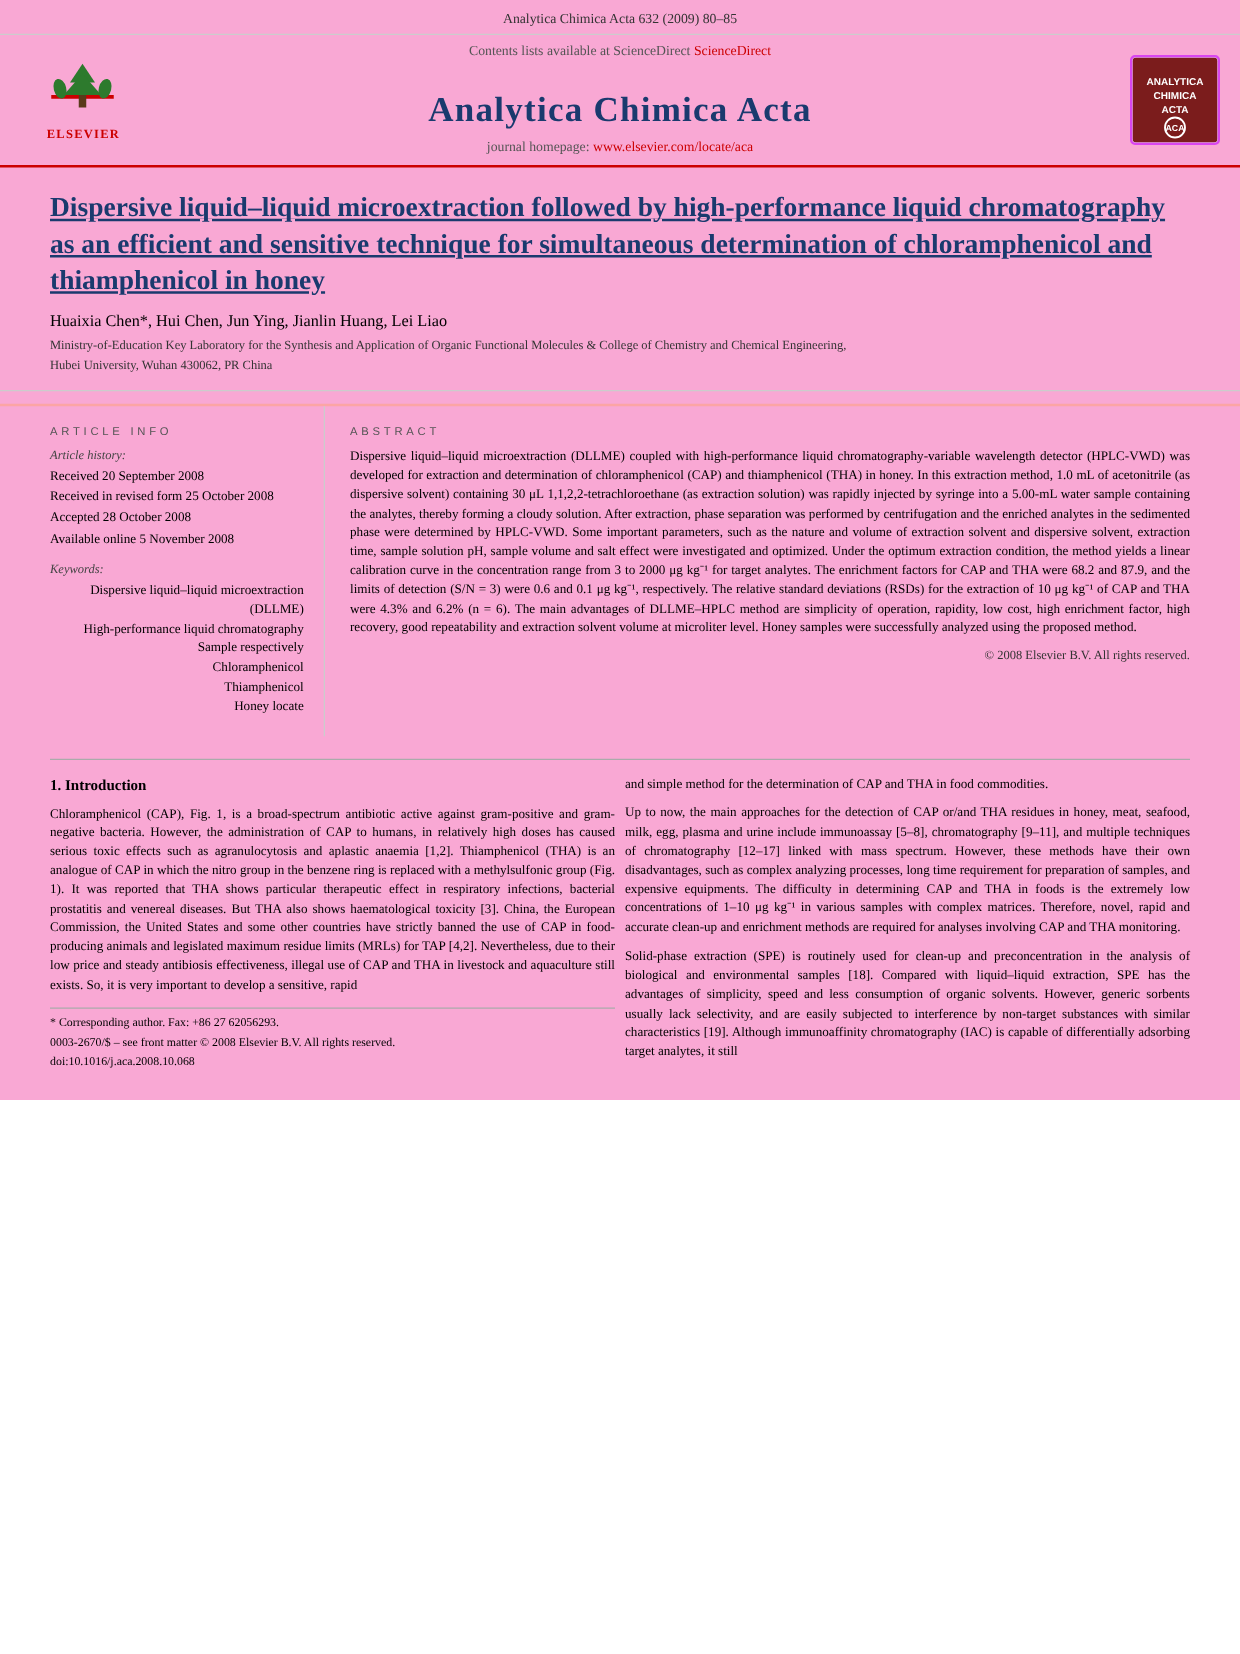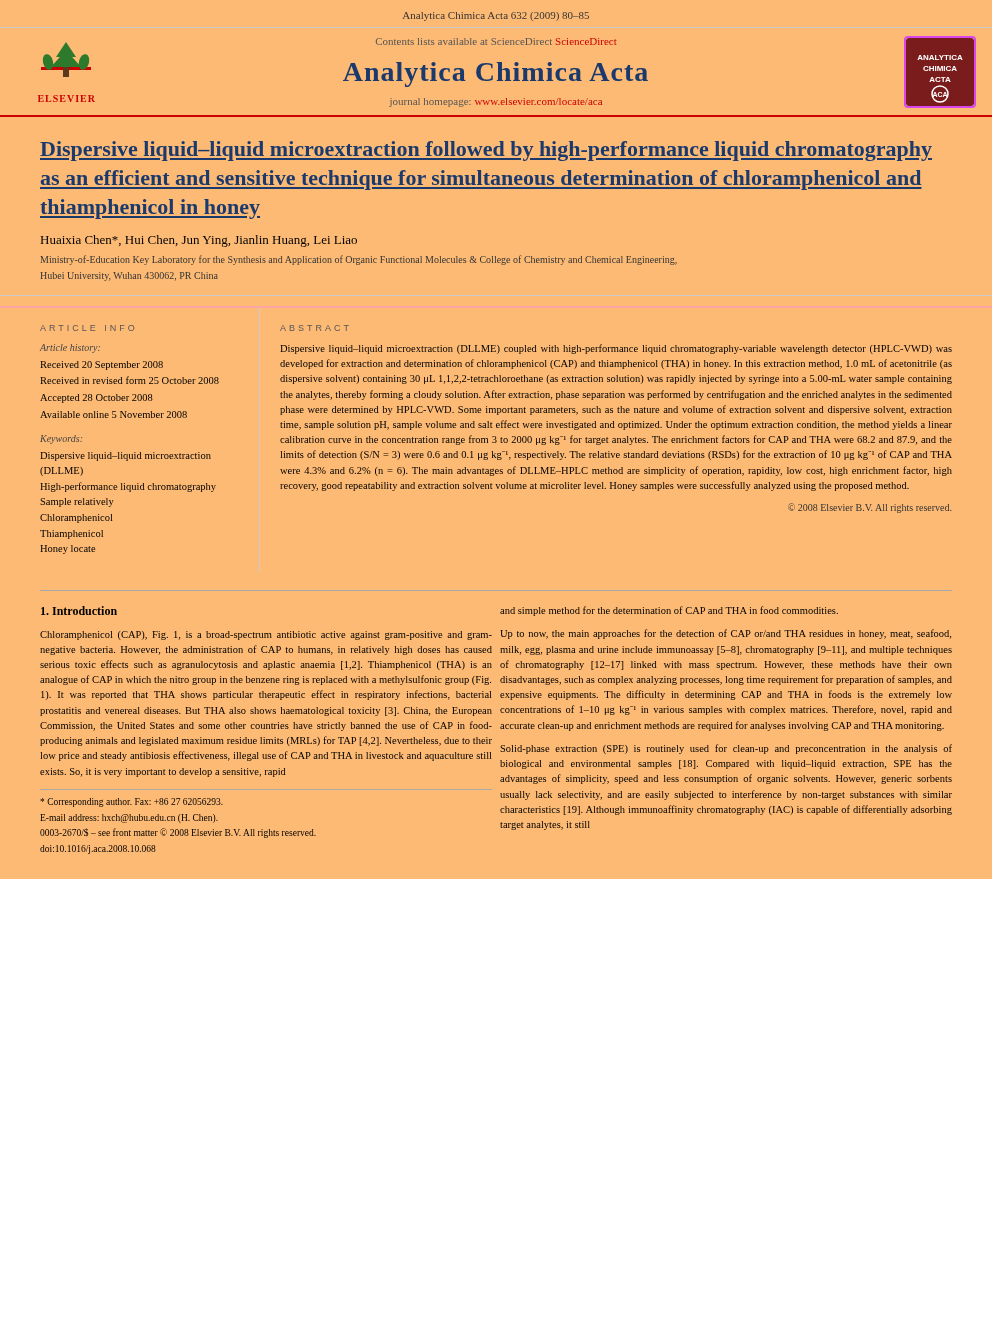--- a/index.html
+++ b/index.html
@@ -7,21 +7,21 @@
       font-family: "Times New Roman", Times, serif;
       background: #fff;
       color: #000;
       width: 992px;
       min-height: 1323px;
       font-size: 12px;
       line-height: 1.4;
     }
     .page-wrapper {
       width: 992px;
-      background: #fdba74;
+      background: #f9a8d4;
     }
     
     .header-top {
       text-align: center;
       padding: 8px 0 4px;
       font-size: 11px;
       color: #333;
       border-bottom: 1px solid #ccc;
     }
     .header-journal-bar {
@@ -43,21 +43,21 @@
       font-weight: bold;
       letter-spacing: 1px;
     }
     .header-center {
       flex: 1;
       text-align: center;
     }
     .sciencedirect-link {
       font-size: 11px;
       color: #555;
-      margin-bottom: 2px;
+      margin-bottom: 19px;
     }
     .sciencedirect-link a, .journal-homepage a {
       color: #c00;
       text-decoration: none;
     }
     .journal-title-main {
       font-size: 28px;
       font-weight: bold;
       color: #1a3a6e;
       letter-spacing: 1px;
@@ -153,20 +153,21 @@
     }
     .keywords-title {
       font-size: 10px;
       font-style: italic;
       color: #444;
       margin-bottom: 3px;
     }
     .keyword-item {
       font-size: 10.5px;
       margin-bottom: 1px;
+      text-align: right;
     }
     .abstract-text {
       font-size: 10.5px;
       line-height: 1.45;
       text-align: justify;
     }
     .copyright-line {
       font-size: 10px;
       text-align: right;
       margin-top: 8px;
@@ -283,21 +284,21 @@
       </div>
       <div class="article-info-row">Received 20 September 2008</div>
       <div class="article-info-row">Received in revised form 25 October 2008</div>
       <div class="article-info-row">Accepted 28 October 2008</div>
       <div class="article-info-row">Available online 5 November 2008</div>
 
       <div class="keywords-section">
         <div class="keywords-title">Keywords:</div>
         <div class="keyword-item">Dispersive liquid–liquid microextraction (DLLME)</div>
         <div class="keyword-item">High-performance liquid chromatography</div>
-        <div class="keyword-item">Sample relatively</div>
+        <div class="keyword-item">Sample respectively</div>
         <div class="keyword-item">Chloramphenicol</div>
         <div class="keyword-item">Thiamphenicol</div>
         <div class="keyword-item">Honey locate</div>
       </div>
     </div>
 
     <div class="col-right">
       <div class="section-label">ABSTRACT</div>
       <div class="abstract-text">Dispersive liquid–liquid microextraction (DLLME) coupled with high-performance liquid chromatography-variable wavelength detector (HPLC-VWD) was developed for extraction and determination of chloramphenicol (CAP) and thiamphenicol (THA) in honey. In this extraction method, 1.0 mL of acetonitrile (as dispersive solvent) containing 30 μL 1,1,2,2-tetrachloroethane (as extraction solution) was rapidly injected by syringe into a 5.00-mL water sample containing the analytes, thereby forming a cloudy solution. After extraction, phase separation was performed by centrifugation and the enriched analytes in the sedimented phase were determined by HPLC-VWD. Some important parameters, such as the nature and volume of extraction solvent and dispersive solvent, extraction time, sample solution pH, sample volume and salt effect were investigated and optimized. Under the optimum extraction condition, the method yields a linear calibration curve in the concentration range from 3 to 2000 μg kg⁻¹ for target analytes. The enrichment factors for CAP and THA were 68.2 and 87.9, and the limits of detection (S/N = 3) were 0.6 and 0.1 μg kg⁻¹, respectively. The relative standard deviations (RSDs) for the extraction of 10 μg kg⁻¹ of CAP and THA were 4.3% and 6.2% (n = 6). The main advantages of DLLME–HPLC method are simplicity of operation, rapidity, low cost, high enrichment factor, high recovery, good repeatability and extraction solvent volume at microliter level. Honey samples were successfully analyzed using the proposed method.</div>
       <div class="copyright-line">© 2008 Elsevier B.V. All rights reserved.</div>
@@ -312,21 +313,20 @@
 
       <div class="body-col">
         <div class="section-heading">
           <span>1.</span>
           <span>Introduction</span>
         </div>
         <div class="body-para">Chloramphenicol (CAP), Fig. 1, is a broad-spectrum antibiotic active against gram-positive and gram-negative bacteria. However, the administration of CAP to humans, in relatively high doses has caused serious toxic effects such as agranulocytosis and aplastic anaemia [1,2]. Thiamphenicol (THA) is an analogue of CAP in which the nitro group in the benzene ring is replaced with a methylsulfonic group (Fig. 1). It was reported that THA shows particular therapeutic effect in respiratory infections, bacterial prostatitis and venereal diseases. But THA also shows haematological toxicity [3]. China, the European Commission, the United States and some other countries have strictly banned the use of CAP in food-producing animals and legislated maximum residue limits (MRLs) for TAP [4,2]. Nevertheless, due to their low price and steady antibiosis effectiveness, illegal use of CAP and THA in livestock and aquaculture still exists. So, it is very important to develop a sensitive, rapid</div>
 
         <div class="footnote-area">
           <div class="footnote-line">* Corresponding author. Fax: +86 27 62056293.</div>
-          <div class="footnote-line">E-mail address: hxch@hubu.edu.cn (H. Chen).</div>
           <div class="footnote-line">0003-2670/$ – see front matter © 2008 Elsevier B.V. All rights reserved.</div>
           <div class="footnote-line">doi:10.1016/j.aca.2008.10.068</div>
         </div>
       </div>
 
       <div class="body-col">
         <div class="body-para">and simple method for the determination of CAP and THA in food commodities.</div>
         <div class="body-para">Up to now, the main approaches for the detection of CAP or/and THA residues in honey, meat, seafood, milk, egg, plasma and urine include immunoassay [5–8], chromatography [9–11], and multiple techniques of chromatography [12–17] linked with mass spectrum. However, these methods have their own disadvantages, such as complex analyzing processes, long time requirement for preparation of samples, and expensive equipments. The difficulty in determining CAP and THA in foods is the extremely low concentrations of 1–10 μg kg⁻¹ in various samples with complex matrices. Therefore, novel, rapid and accurate clean-up and enrichment methods are required for analyses involving CAP and THA monitoring.</div>
         <div class="body-para">Solid-phase extraction (SPE) is routinely used for clean-up and preconcentration in the analysis of biological and environmental samples [18]. Compared with liquid–liquid extraction, SPE has the advantages of simplicity, speed and less consumption of organic solvents. However, generic sorbents usually lack selectivity, and are easily subjected to interference by non-target substances with similar characteristics [19]. Although immunoaffinity chromatography (IAC) is capable of differentially adsorbing target analytes, it still</div>
       </div>

